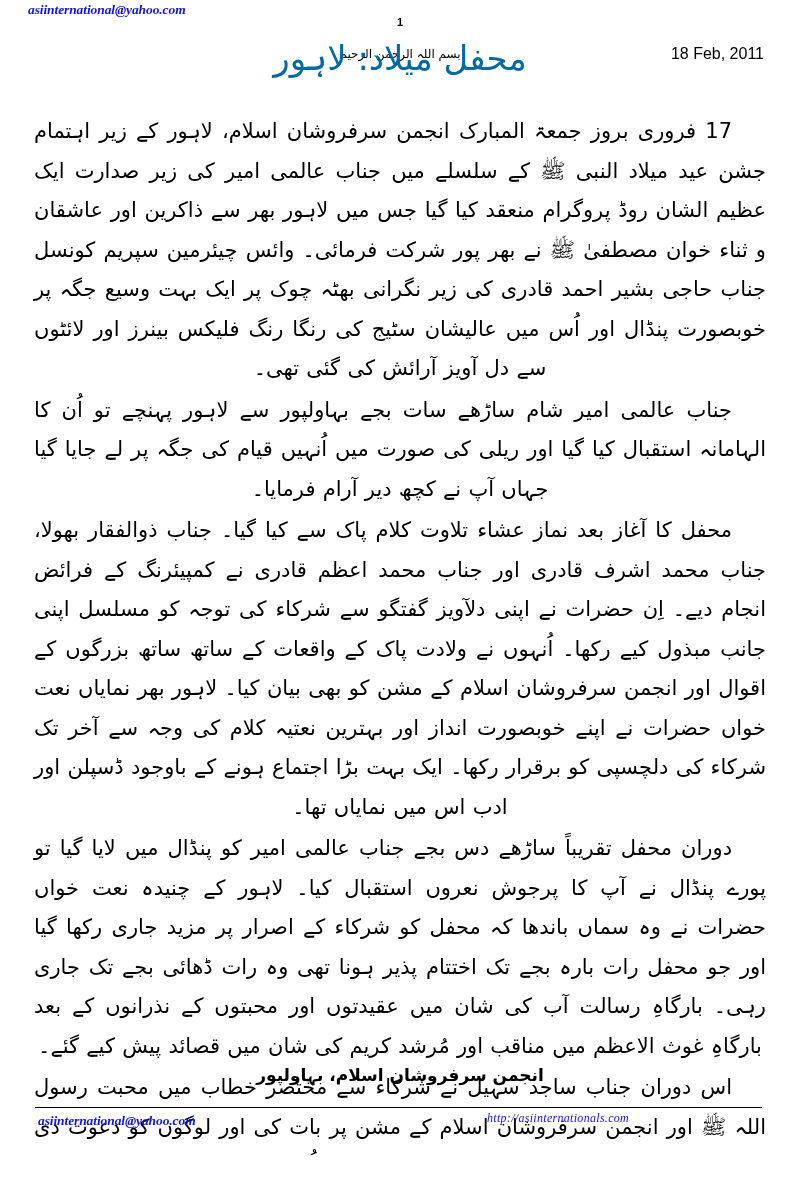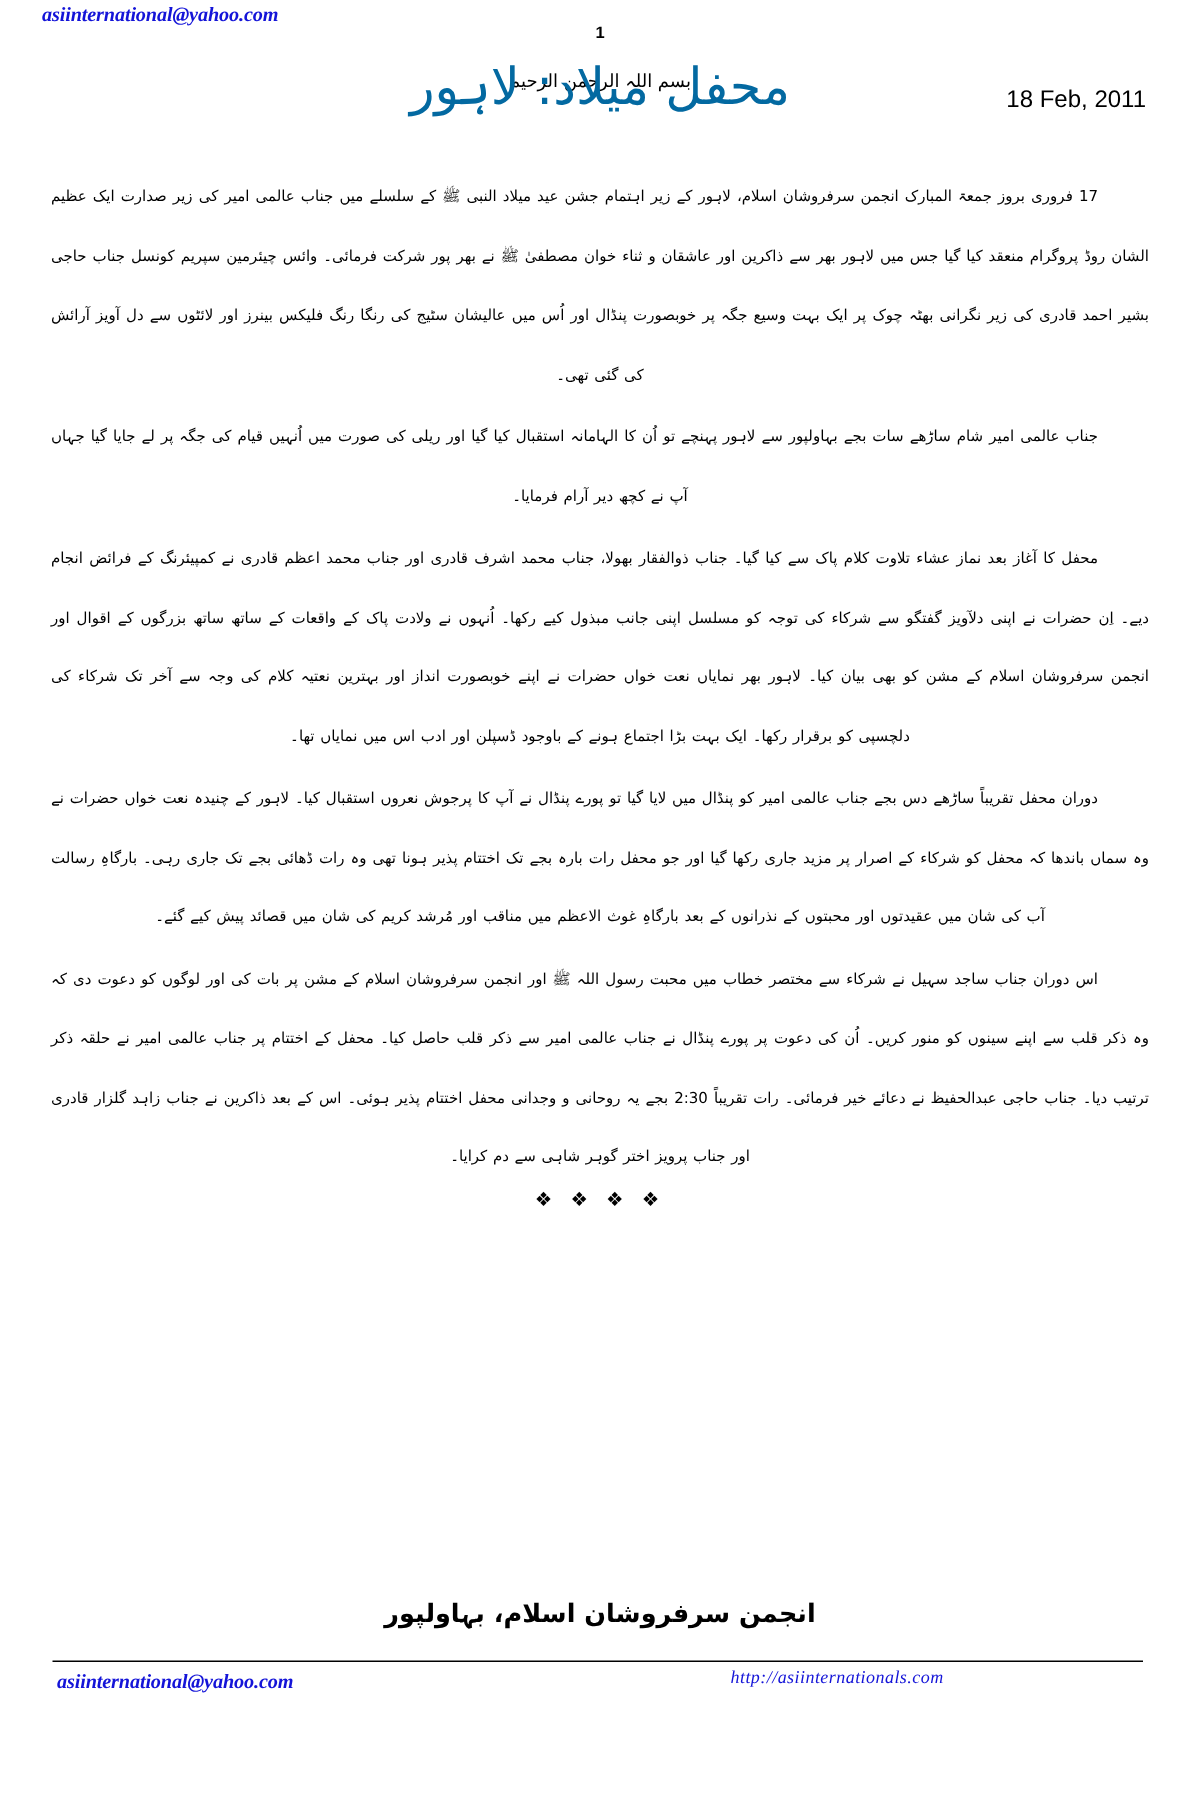--- a/index.html
+++ b/index.html
@@ -76,21 +76,21 @@
     font-family: "DejaVu Sans", sans-serif;
     font-size: 34px;
     font-weight: 500;
     color: #0369a1;
     line-height: 1.35;
     letter-spacing: 0.5px;
   }
 
   .hdr-date {
     position: absolute;
-    top: 58px;
+    top: 45px;
     right: 36px;
     direction: ltr;
     font-family: "Liberation Sans", sans-serif;
     font-size: 16px;
     color: #000000;
     white-space: nowrap;
   }
 
   
   .body-wrap {
@@ -100,21 +100,21 @@
     right: 34px;
     bottom: 105px;
     direction: rtl;
   }
 
   .para {
     direction: rtl;
     text-align: justify;
     text-align-last: center;
     font-family: "DejaVu Sans", sans-serif;
-    font-size: 10px;
+    font-size: 21px;
     line-height: 39.5px;
     color: #000000;
     margin: 0 0 2px 0;
     text-indent: 34px;
     word-spacing: 0.6px;
   }
 
   
   .diamond-row {
     text-align: center;

